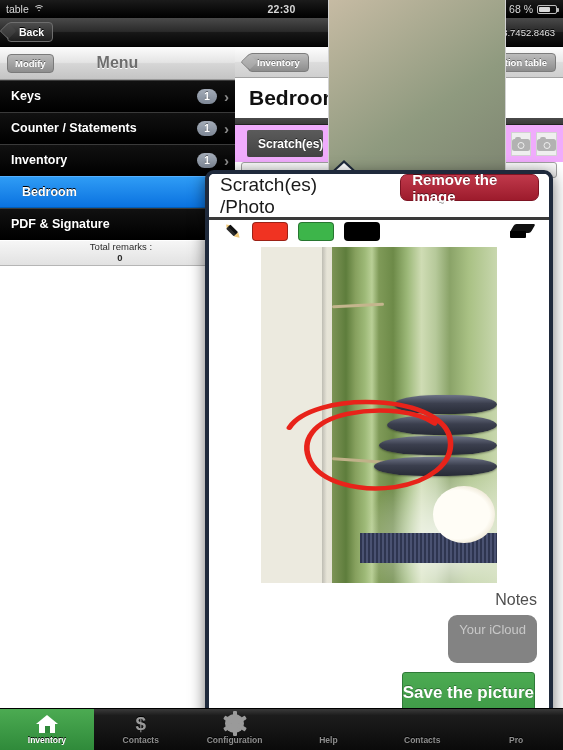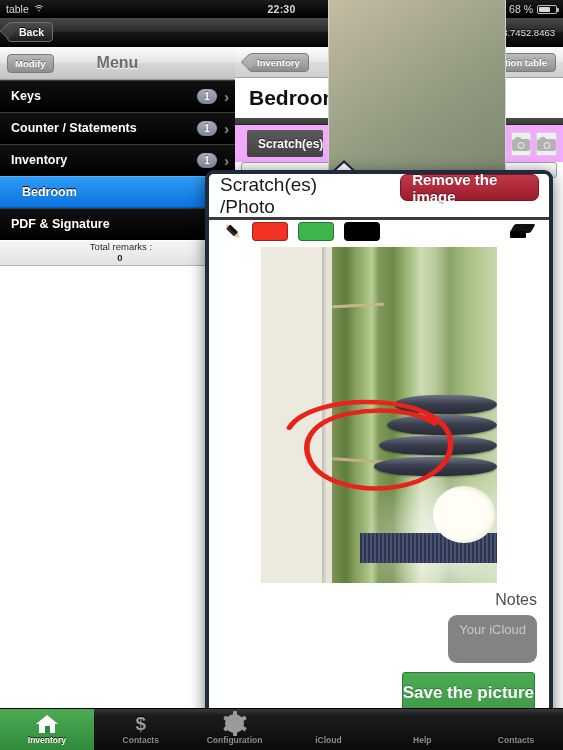--- a/index.html
+++ b/index.html
@@ -455,25 +455,25 @@
         <span class="gear">
             <i></i>
             <i></i>
             <i></i>
           </span>
       </span>
       <span class="tlabel">Configuration</span>
     </div>
     <div class="tab">
       <span class="ticon"></span>
-      <span class="tlabel">iCloud</span>
-    </div>
-    <div class="tab">
-      <span class="ticon"></span>
       <span class="tlabel">Help</span>
     </div>
     <div class="tab">
       <span class="ticon"></span>
       <span class="tlabel">Contacts</span>
     </div>
+    <div class="tab">
+      <span class="ticon"></span>
+      <span class="tlabel">Pro</span>
+    </div>
   </div>
 
 </div>
 
 </body></html>

